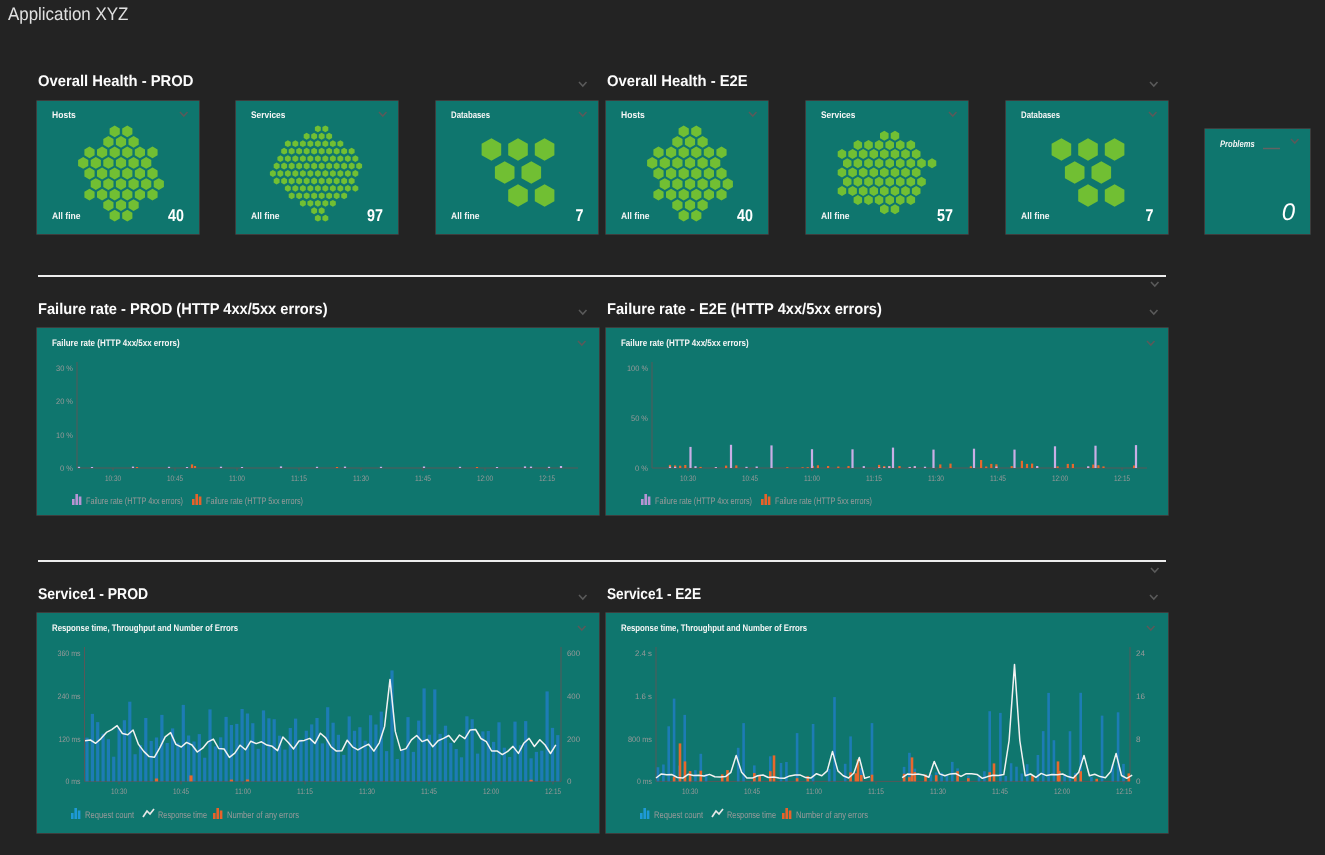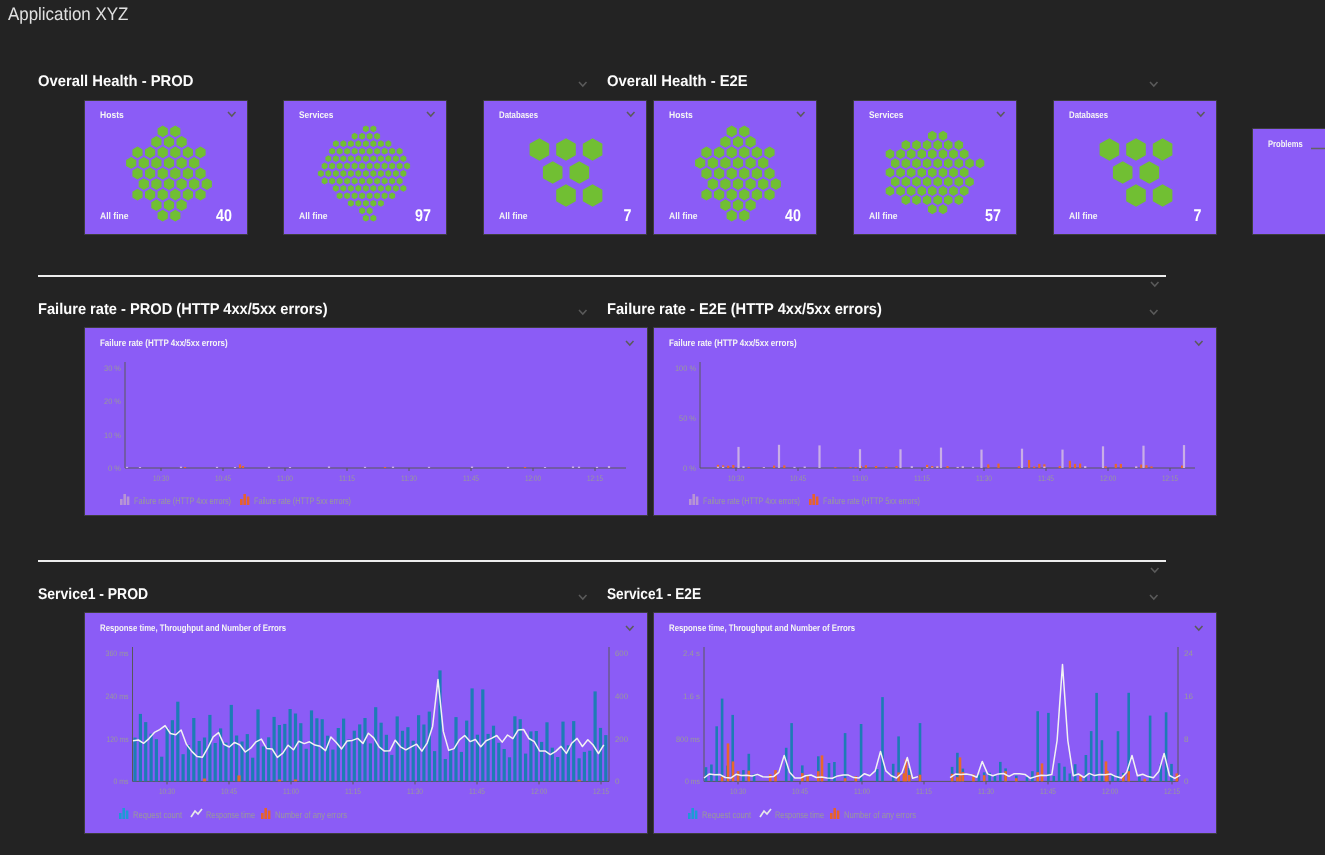--- a/index.html
+++ b/index.html
@@ -1,16 +1,16 @@
 <!DOCTYPE html>
 <html><head><meta charset="utf-8"><style>
 html,body{margin:0;padding:0;background:#232323;width:1325px;height:855px;overflow:hidden;
 font-family:"Liberation Sans",sans-serif;-webkit-font-smoothing:antialiased;text-rendering:geometricPrecision;}
 .abs{position:absolute;}
-.tile{position:absolute;background:#8b5cf6;border:1px solid #3d3d3d;border-radius:1px;box-sizing:border-box;margin-left:48px;}
+.tile{position:absolute;background:#0f766e;border:1px solid #3d3d3d;border-radius:1px;box-sizing:border-box;}
 </style></head>
 <body>
 
 <div style="position:absolute;left:8px;top:4px;font-size:18px;font-weight:normal;color:#e0e0e0;white-space:nowrap;transform:scaleX(0.94);transform-origin:0 0;">Application XYZ</div>
 <div style="position:absolute;left:38px;top:73px;font-size:15.5px;font-weight:bold;color:#fcfcfc;white-space:nowrap;transform:scaleX(0.955);transform-origin:0 0;">Overall Health - PROD</div>
 <svg style="position:absolute;left:578px;top:81px" width="10" height="7">
     <polyline points="1,1 4.8,5.1 8.5,1" fill="none" stroke="#5a5a5a" stroke-width="1.5"></polyline>
   </svg>
 <div style="position:absolute;left:607px;top:73px;font-size:15.5px;font-weight:bold;color:#fcfcfc;white-space:nowrap;transform:scaleX(0.955);transform-origin:0 0;">Overall Health - E2E</div>
 <svg style="position:absolute;left:1149px;top:81px" width="10" height="7">
@@ -317,21 +317,21 @@
       <polygon points="72.2,42.8 82.0,37.2 91.8,42.8 91.8,54.2 82.0,59.8 72.2,54.2" fill="#71bf33"></polygon>
       <polygon points="98.8,42.8 108.6,37.2 118.4,42.8 118.4,54.2 108.6,59.8 98.8,54.2" fill="#71bf33"></polygon>
       <polygon points="58.9,65.8 68.7,60.2 78.5,65.8 78.5,77.2 68.7,82.8 58.9,77.2" fill="#71bf33"></polygon>
       <polygon points="85.5,65.8 95.3,60.2 105.1,65.8 105.1,77.2 95.3,82.8 85.5,77.2" fill="#71bf33"></polygon>
       <polygon points="72.2,88.8 82.0,83.2 91.8,88.8 91.8,100.2 82.0,105.8 72.2,100.2" fill="#71bf33"></polygon>
       <polygon points="98.8,88.8 108.6,83.2 118.4,88.8 118.4,100.2 108.6,105.8 98.8,100.2" fill="#71bf33"></polygon>
     </svg>
     <div style="position:absolute;left:15px;top:110px;font-size:9.5px;font-weight:bold;color:#f5f5f5;white-space:nowrap;transform:scaleX(0.9);transform-origin:0 0;">All fine</div>
     <div style="position:absolute;right:15px;bottom:8px;font-size:17px;font-weight:bold;color:#fff;transform:scaleX(0.84);transform-origin:100% 0;">7</div>
   </div>
-<div class="tile" style="left:1204px;top:128px;width:107px;height:107px;">
+<div class="tile" style="left:1204px;top:128px;width:107px;height:107px;font-style:italic;">
     <div style="position:absolute;left:15px;top:10px;font-size:9.5px;font-weight:bold;color:#f5f5f5;white-space:nowrap;transform:scaleX(0.8);transform-origin:0 0;">Problems</div>
     <svg style="position:absolute;left:85px;top:9px" width="10" height="7">
       <polyline points="1,1 4.8,5.1 8.5,1" fill="none" stroke="#5a5a5a" stroke-width="1.5"></polyline>
     </svg>
     <svg style="position:absolute;left:0;top:0" width="107" height="107">
       <line x1="58" y1="19.5" x2="75" y2="19.5" stroke="#636363" stroke-width="1.5"></line>
     </svg>
     <div style="position:absolute;right:15px;bottom:7px;font-size:24px;color:#fff;">0</div>
   </div>
 <div class="abs" style="left:38px;top:274.5px;width:1128px;height:2.4px;background:#ededed;"></div>

